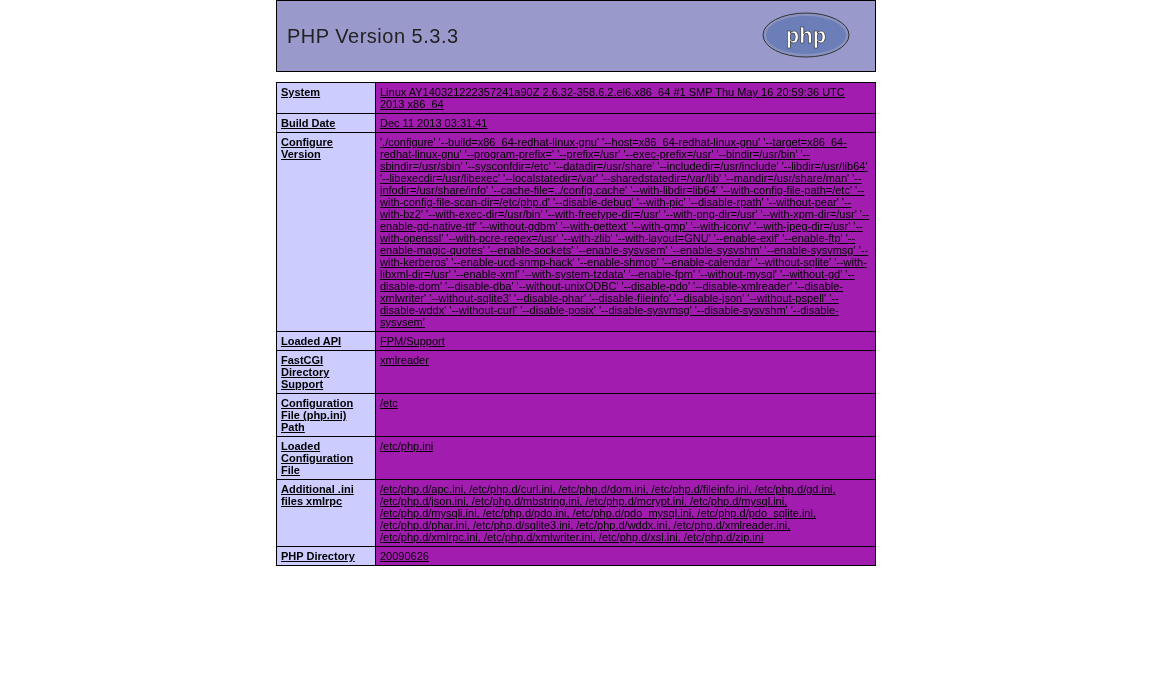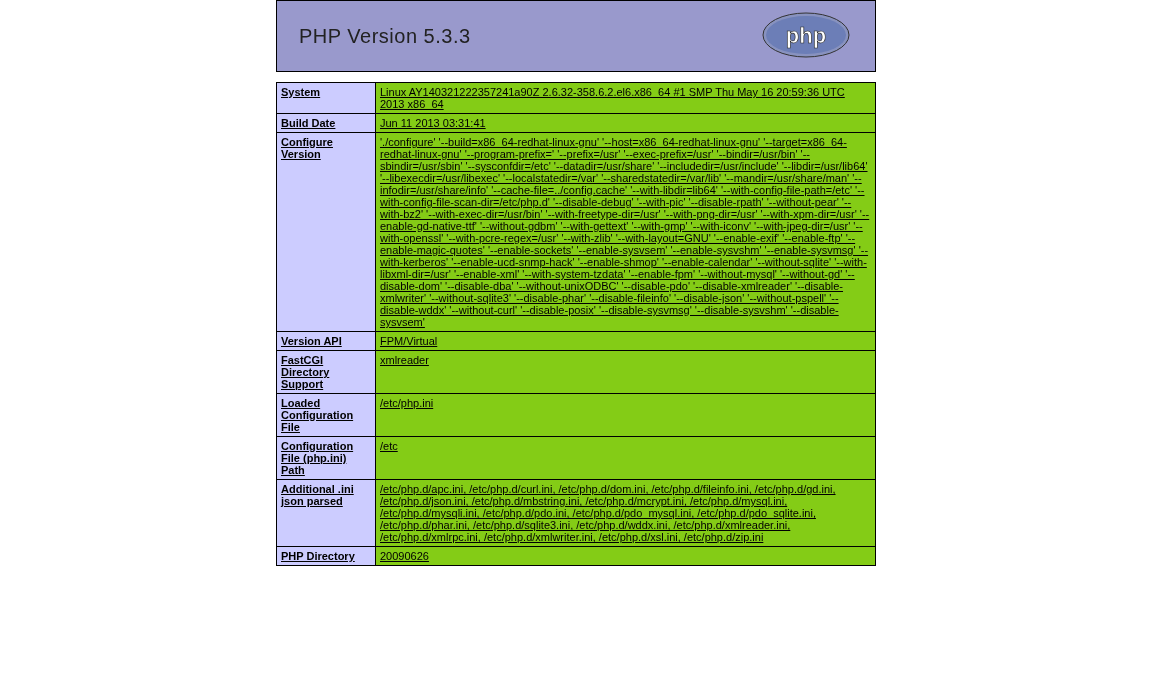--- a/index.html
+++ b/index.html
@@ -19,21 +19,21 @@
   padding: 6px 10px;
   position: relative;
   height: 58px;
   display: flex;
   align-items: center;
 }
 .header h1 {
   font-size: 20px;
   font-weight: normal;
   color: #222;
-  margin: 12px;
+  margin: 0;
   letter-spacing: 0.5px;
 }
 .logo {
   position: absolute;
   right: 24px;
   top: 10px;
 }
 table.info {
   border-collapse: collapse;
   width: 100%;
@@ -47,21 +47,21 @@
   word-break: break-word;
   text-decoration: underline;
 }
 td.e {
   background: #ccccff;
   font-weight: bold;
   color: #000;
   width: 90px;
 }
 td.v {
-  background: #84cc16;
+  background: #a21caf;
   color: #000;
 }
 </style>
 </head>
 <body>
 
 <div class="center">
   <div class="header">
     <h1>PHP Version 5.3.3</h1>
     <div class="logo">
@@ -74,44 +74,44 @@
   </div>
 
   <table class="info">
     <tbody id="info-body">
         <tr>
           <td class="e">System</td>
           <td class="v">Linux AY140321222357241a90Z 2.6.32-358.6.2.el6.x86_64 #1 SMP Thu May 16 20:59:36 UTC 2013 x86_64</td>
         </tr>
         <tr>
           <td class="e">Build Date</td>
-          <td class="v">Jun 11 2013 03:31:41</td>
+          <td class="v">Dec 11 2013 03:31:41</td>
         </tr>
         <tr>
           <td class="e">Configure Version</td>
           <td class="v"> './configure'  '--build=x86_64-redhat-linux-gnu' '--host=x86_64-redhat-linux-gnu' '--target=x86_64-redhat-linux-gnu' '--program-prefix=' '--prefix=/usr' '--exec-prefix=/usr' '--bindir=/usr/bin' '--sbindir=/usr/sbin' '--sysconfdir=/etc' '--datadir=/usr/share' '--includedir=/usr/include' '--libdir=/usr/lib64' '--libexecdir=/usr/libexec' '--localstatedir=/var' '--sharedstatedir=/var/lib' '--mandir=/usr/share/man' '--infodir=/usr/share/info' '--cache-file=../config.cache' '--with-libdir=lib64' '--with-config-file-path=/etc' '--with-config-file-scan-dir=/etc/php.d' '--disable-debug' '--with-pic' '--disable-rpath' '--without-pear' '--with-bz2' '--with-exec-dir=/usr/bin' '--with-freetype-dir=/usr' '--with-png-dir=/usr' '--with-xpm-dir=/usr' '--enable-gd-native-ttf' '--without-gdbm' '--with-gettext' '--with-gmp' '--with-iconv' '--with-jpeg-dir=/usr' '--with-openssl' '--with-pcre-regex=/usr' '--with-zlib' '--with-layout=GNU' '--enable-exif' '--enable-ftp' '--enable-magic-quotes' '--enable-sockets' '--enable-sysvsem' '--enable-sysvshm' '--enable-sysvmsg' '--with-kerberos' '--enable-ucd-snmp-hack' '--enable-shmop' '--enable-calendar' '--without-sqlite' '--with-libxml-dir=/usr' '--enable-xml' '--with-system-tzdata' '--enable-fpm' '--without-mysql' '--without-gd' '--disable-dom' '--disable-dba' '--without-unixODBC' '--disable-pdo' '--disable-xmlreader' '--disable-xmlwriter' '--without-sqlite3' '--disable-phar' '--disable-fileinfo' '--disable-json' '--without-pspell' '--disable-wddx' '--without-curl' '--disable-posix' '--disable-sysvmsg' '--disable-sysvshm' '--disable-sysvsem'</td>
         </tr>
         <tr>
-          <td class="e">Version API</td>
-          <td class="v">FPM/Virtual</td>
+          <td class="e">Loaded API</td>
+          <td class="v">FPM/Support</td>
         </tr>
         <tr>
           <td class="e">FastCGI Directory Support</td>
           <td class="v">xmlreader</td>
         </tr>
         <tr>
+          <td class="e">Configuration File (php.ini) Path</td>
+          <td class="v">/etc</td>
+        </tr>
+        <tr>
           <td class="e">Loaded Configuration File</td>
           <td class="v">/etc/php.ini</td>
         </tr>
         <tr>
-          <td class="e">Configuration File (php.ini) Path</td>
-          <td class="v">/etc</td>
-        </tr>
-        <tr>
-          <td class="e">Additional .ini json parsed</td>
+          <td class="e">Additional .ini files xmlrpc</td>
           <td class="v">/etc/php.d/apc.ini, /etc/php.d/curl.ini, /etc/php.d/dom.ini, /etc/php.d/fileinfo.ini, /etc/php.d/gd.ini, /etc/php.d/json.ini, /etc/php.d/mbstring.ini, /etc/php.d/mcrypt.ini, /etc/php.d/mysql.ini, /etc/php.d/mysqli.ini, /etc/php.d/pdo.ini, /etc/php.d/pdo_mysql.ini, /etc/php.d/pdo_sqlite.ini, /etc/php.d/phar.ini, /etc/php.d/sqlite3.ini, /etc/php.d/wddx.ini, /etc/php.d/xmlreader.ini, /etc/php.d/xmlrpc.ini, /etc/php.d/xmlwriter.ini, /etc/php.d/xsl.ini, /etc/php.d/zip.ini</td>
         </tr>
         <tr>
           <td class="e">PHP Directory</td>
           <td class="v">20090626</td>
         </tr>
       </tbody>
   </table>
 </div>
 

